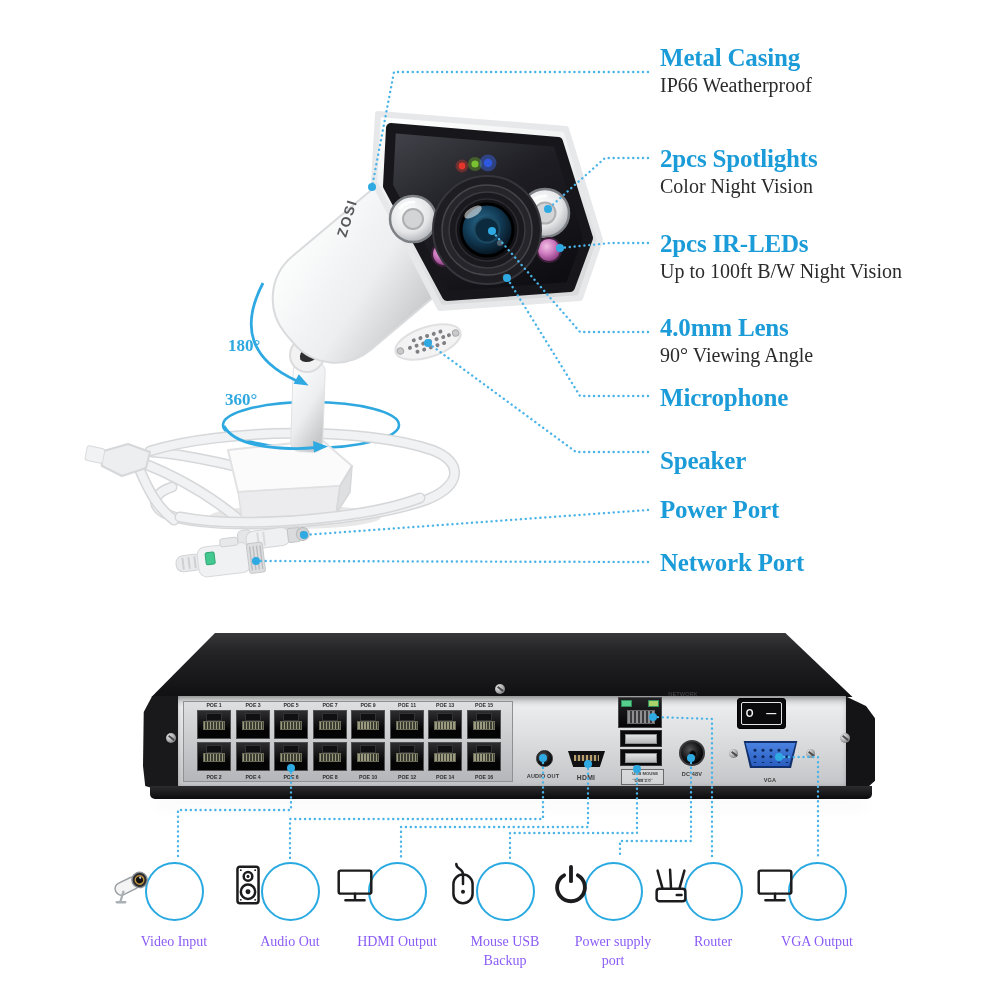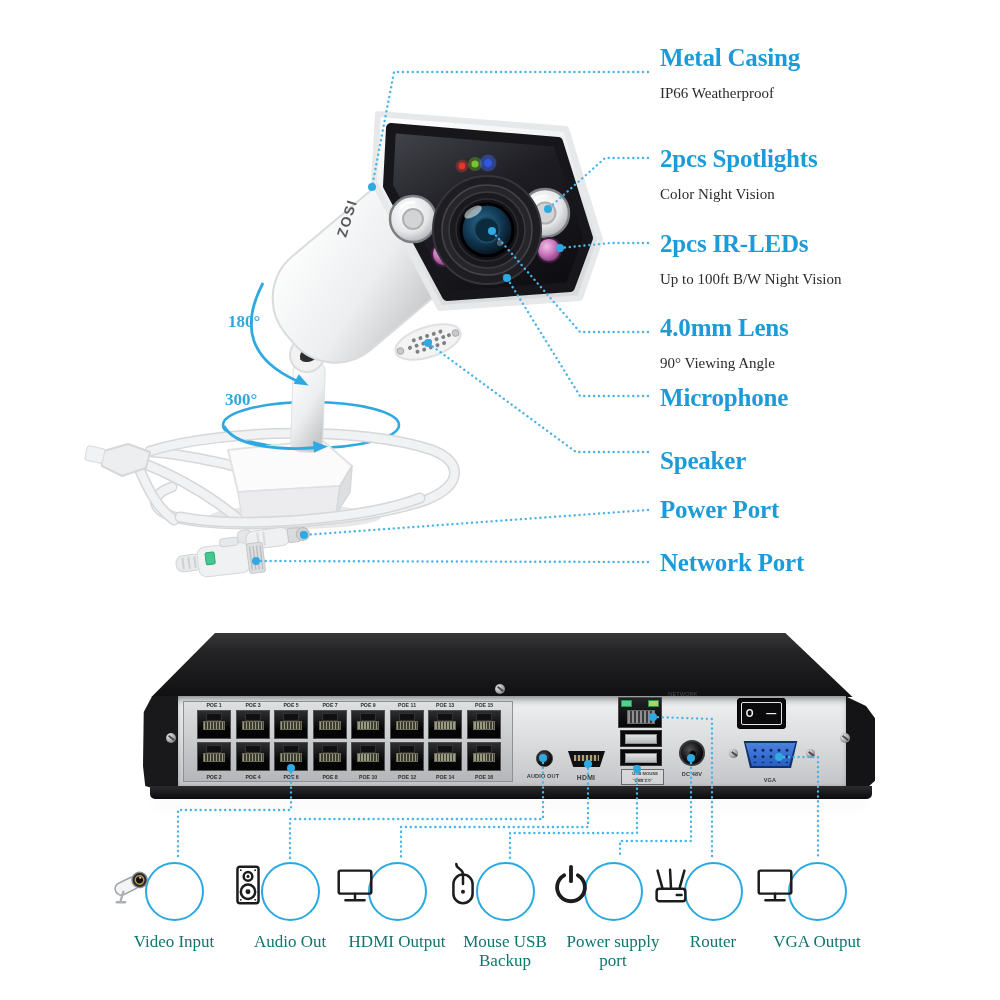--- a/index.html
+++ b/index.html
@@ -12,21 +12,21 @@
          font-family:"Liberation Sans", sans-serif;}
   #stage svg{position:absolute;left:0;top:0;}
   #art{z-index:1;}
   #nvr{position:absolute;inset:0;z-index:2;}
   #overlay{z-index:3;pointer-events:none;}
   #labels,#icons{position:absolute;inset:0;z-index:4;font-family:Liberation Serif, serif;}
 
   
   .feat{position:absolute;left:660px;width:330px;}
   .feat-title{font-size:25px;font-weight:700;color:var(--blue);letter-spacing:-.2px;line-height:27px;}
-  .feat-sub{font-size:15px;color:var(--ink);line-height:20px;margin-top:12px;}
+  .feat-sub{font-size:20px;color:var(--ink);line-height:20px;margin-top:4px;}
   .rot-lab{position:absolute;font-size:17px;font-weight:700;color:#2fa8e0;}
 
   
   .slab{position:absolute;left:150px;top:631px;width:722px;height:66px;
         background:linear-gradient(180deg,#3a3a3c 0%,#242426 30%,#101012 100%);
         clip-path:polygon(9% 3%,88% 3%,97.3% 100%,0.2% 100%);}
   .lcap{position:absolute;left:143px;top:696px;width:37px;height:100px;background:#19191b;
         clip-path:polygon(25% 0,100% 0,100% 100%,6% 90%,0 70%,2% 16%);}
   .rcap{position:absolute;left:845px;top:696px;width:30px;height:101px;background:#141416;
         clip-path:polygon(0 0,70% 10%,100% 22%,100% 84%,40% 100%,0 94%);}
@@ -89,21 +89,21 @@
         clip-path:polygon(3% 0,97% 0,86% 100%,14% 100%);}
   .vga-inner{position:absolute;left:2px;top:2px;width:53px;height:23px;background:linear-gradient(180deg,#4a82e0,#2a5ec2);
         clip-path:polygon(3% 0,97% 0,85% 100%,15% 100%);}
   .vga-inner::after{content:"";position:absolute;left:7px;top:4px;width:40px;height:16px;
         background-image:radial-gradient(circle,#0c2a5e 1.4px,transparent 1.8px);background-size:8px 6.5px;}
 
   
   .icon-cell{position:absolute;top:862px;width:130px;text-align:center;}
   .icon-circle{width:59px;height:59px;border:2.6px solid #29a9e2;border-radius:50%;margin:0 auto;
         display:flex;align-items:center;justify-content:center;background:#fff;box-sizing:border-box;}
-  .icon-label{margin-top:11px;font-size:17px;color:#0f766e;line-height:19px;white-space:pre-line;}
+  .icon-label{margin-top:11px;font-size:14px;color:#8b5cf6;line-height:19px;white-space:pre-line;}
   .pict{stroke:#1c1c1e;stroke-width:2.6;fill:none;stroke-linecap:round;stroke-linejoin:round;}
 </style>
 </head>
 <body>
 
 <div id="stage">
 
   <svg id="art" width="1000" height="1000" viewBox="0 0 1000 1000">
     <defs>
       <linearGradient id="g-body" x1="0" y1="0" x2="0.6" y2="1">
@@ -431,22 +431,22 @@
     </div>
     <div class="feat" style="top:447px">
       <div class="feat-title">Speaker</div>
     </div>
     <div class="feat" style="top:496px">
       <div class="feat-title">Power Port</div>
     </div>
     <div class="feat" style="top:549px">
       <div class="feat-title">Network Port</div>
     </div>
-    <div class="rot-lab" style="left:228px;top:312px;text-align:center;">180°</div>
-    <div class="rot-lab" style="left:225px;top:390px;">300°</div>
+    <div class="rot-lab" style="left:228px;top:336px;text-align:center;">180°</div>
+    <div class="rot-lab" style="left:225px;top:390px;">360°</div>
   </div>
 
   <div id="icons">
 
     <div class="icon-cell" style="left:109px">
       <div class="icon-circle">
         <svg width="46" height="46" viewBox="0 0 48 48">
           <g transform="rotate(-26 24 22)">
             <rect x="5" y="16" width="26" height="13" rx="6" fill="#f4f4f5" stroke="#9aa0a4" stroke-width="1.5"></rect>
             <circle cx="32.5" cy="22.5" r="8" fill="#2b2b2f" stroke="#8a8f93" stroke-width="1.5"></circle>

